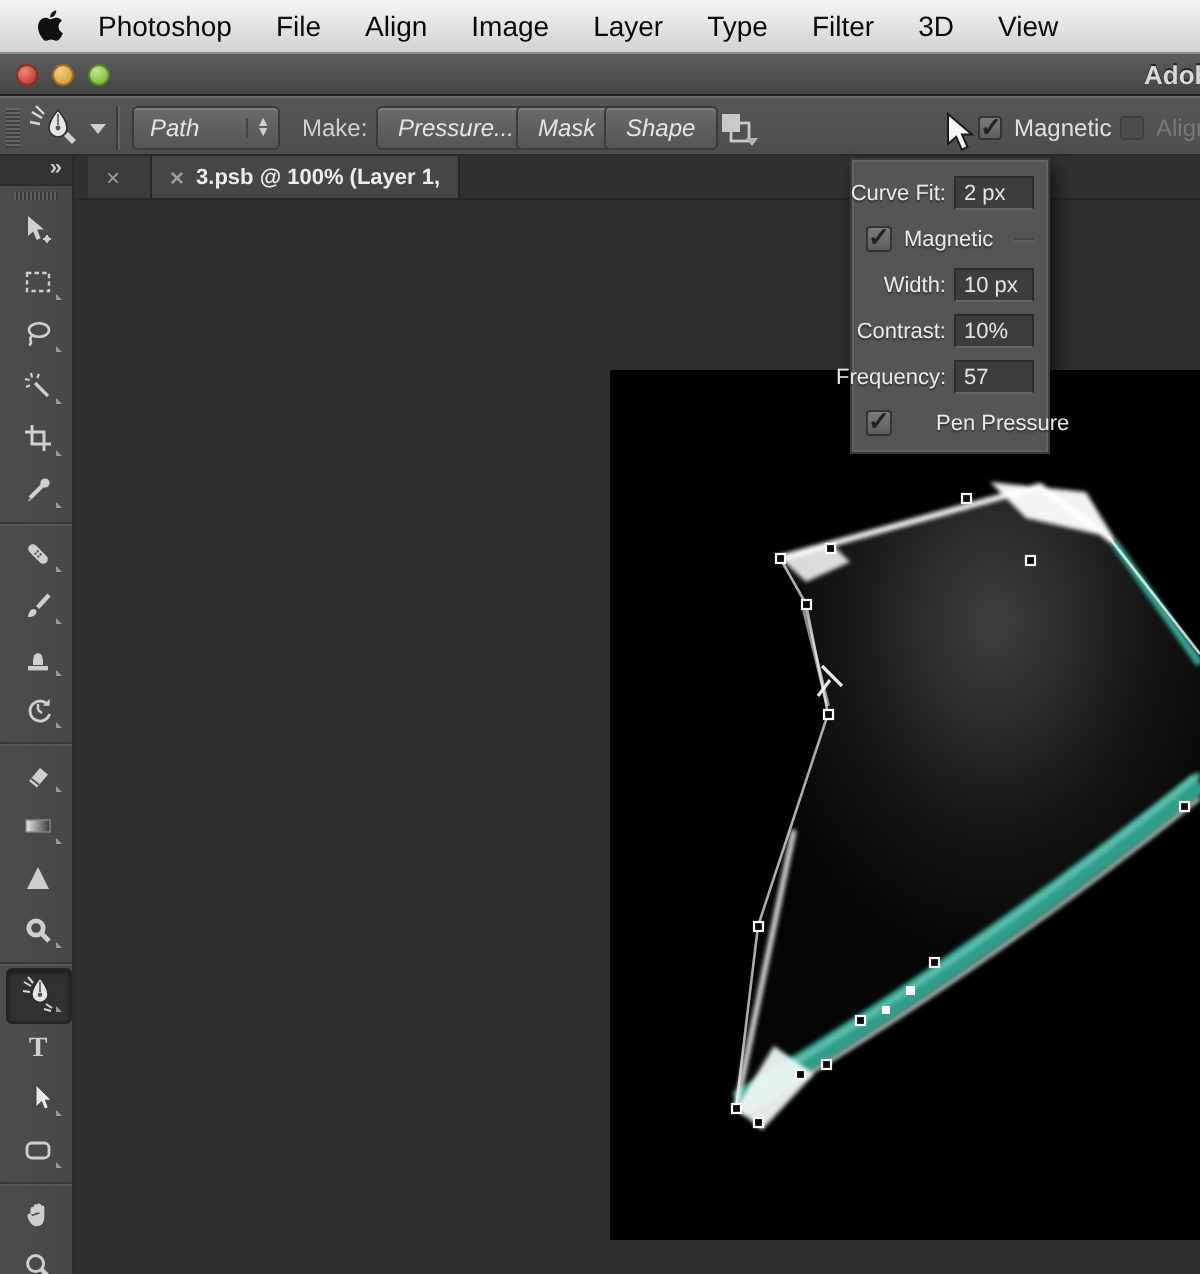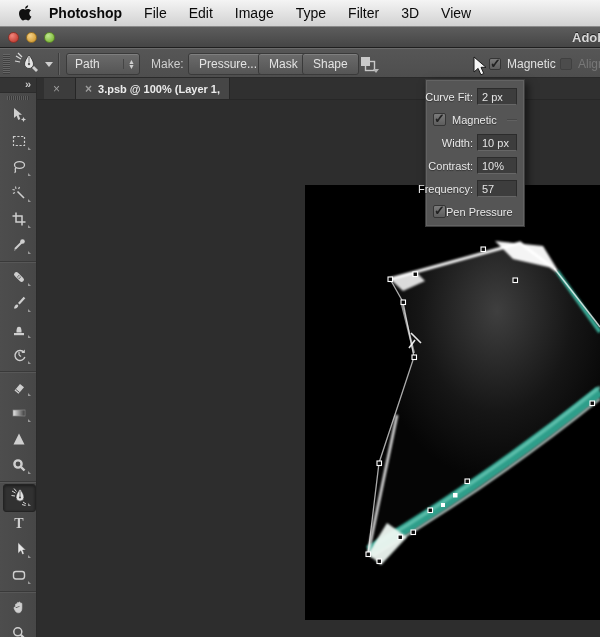--- a/index.html
+++ b/index.html
@@ -6,41 +6,41 @@
   html,body { width:600px; height:637px; overflow:hidden; background:#2d2d2d;
     font-family:"Liberation Sans", sans-serif; -webkit-font-smoothing:antialiased; }
   #stage { position:relative; width:600px; height:637px; }
 
   
   #menubar { position:absolute; left:0; top:0; width:600px; height:27px;
     background:linear-gradient(#f4f4f4,#d2d2d2); border-bottom:1px solid #8a8a8a;
     display:flex; align-items:center; padding-left:12px; color:#0a0a0a; font-size:14px; }
   #menubar .apple { width:26px; display:flex; justify-content:center; }
   #menubar .mitem { padding:0 11px; height:27px; display:flex; align-items:center; white-space:nowrap; }
-  #menubar .mitem.app { font-weight:bold; }
+  #menubar .mitem.app { font-weight:normal; }
 
   
   #titlebar { position:absolute; left:0; top:27px; width:600px; height:21px;
     background:linear-gradient(#5d5d5d,#454545); border-bottom:1px solid #1f1f1f; overflow:hidden; }
   .tl { position:absolute; top:5px; width:11px; height:11px; border-radius:50%; }
   .tl.red { left:8px;  background:radial-gradient(circle at 35% 30%, #f0867c, #c9473c 70%); border:1px solid #8e2f27; }
   .tl.yel { left:26px; background:radial-gradient(circle at 35% 30%, #f4d189, #d8a440 70%); border:1px solid #9a7122; }
   .tl.grn { left:44px; background:radial-gradient(circle at 35% 30%, #c0e791, #86bf43 70%); border:1px solid #5a8428; }
   #win-title { position:absolute; left:572px; top:3px; width:40px; white-space:nowrap;
     color:#d8d8d8; font-size:13px; font-weight:bold; text-shadow:0 -1px 0 #222; }
 
   
   #optionsbar { position:absolute; left:0; top:48px; width:600px; height:30px;
     background:linear-gradient(#565656,#4e4e4e); border-top:1px solid #6a6a6a; border-bottom:1px solid #2a2a2a; }
   #optionsbar .grip { position:absolute; left:3px; top:5px; width:7px; height:20px;
     background:repeating-linear-gradient(#666 0 1px, #3f3f3f 1px 2px); }
   .ob { position:absolute; top:4px; height:22px; display:flex; align-items:center; }
   .ps-btn { background:linear-gradient(#6b6b6b,#555); border:1px solid #3a3a3a; border-radius:3px;
     box-shadow:inset 0 1px 0 rgba(255,255,255,.14); color:#e3e3e3; font-size:12px; height:22px;
-    display:flex; align-items:center; justify-content:center; padding:0 10px; white-space:nowrap; }
+    display:flex; align-items:center; justify-content:center; padding:0 10px; white-space:nowrap;font-style:italic; }
   .ob-label { color:#cfcfcf; font-size:12px; }
   .ob-sep { position:absolute; top:4px; width:1px; height:22px; background:#3c3c3c; box-shadow:1px 0 0 #646464; }
   #path-select { justify-content:space-between; padding:0 4px 0 8px; }
   #path-select .stepper { display:flex; flex-direction:column; line-height:5px; font-size:7px;
     color:#d0d0d0; border-left:1px solid #454545; padding-left:4px; margin-left:8px; }
   .icon-btn { width:24px; height:22px; display:flex; align-items:center; justify-content:center; position:relative; }
   .icon-btn .subarrow { position:absolute; right:1px; bottom:2px; width:0; height:0;
     border-left:3px solid transparent; border-right:3px solid transparent; border-top:4px solid #c9c9c9; }
   #gear-btn { background:#393939; border:1px solid #282828; border-radius:3px;
     box-shadow:inset 0 1px 3px rgba(0,0,0,.5); }
@@ -107,22 +107,23 @@
 
   <div id="menubar">
     <span class="apple">
       <svg width="14" height="16" viewBox="0 0 14 16">
           <path fill="#111" d="M9.3 2.6c.5-.6.9-1.5.8-2.4-.8.1-1.7.6-2.2 1.2-.5.6-.9 1.5-.8 2.3.9.1 1.7-.4 2.2-1.1zm2 5.8c0-2 1.6-2.9 1.7-3-.9-1.3-2.3-1.5-2.8-1.5-1.2-.1-2.3.7-2.9.7-.6 0-1.5-.7-2.5-.7-1.3 0-2.5.8-3.1 1.9-1.4 2.3-.4 5.8 1 7.7.6.9 1.4 2 2.4 1.9 1-.1 1.3-.6 2.5-.6s1.5.6 2.5.6 1.7-.9 2.3-1.8c.7-1 1-2 1-2.1-.1 0-2-.8-2.1-3.1z"></path>
         </svg>
     </span>
     <span id="menu-items" style="display:flex">
         <span class="mitem app">Photoshop</span>
         <span class="mitem">File</span>
-        <span class="mitem">Edit</span>
+        <span class="mitem">Align</span>
         <span class="mitem">Image</span>
+        <span class="mitem">Layer</span>
         <span class="mitem">Type</span>
         <span class="mitem">Filter</span>
         <span class="mitem">3D</span>
         <span class="mitem">View</span>
       </span>
   </div>
 
   <div id="titlebar">
     <span class="tl red"></span>
     <span class="tl yel"></span>
@@ -501,21 +502,21 @@
       <div class="prow">
         <span class="plabel">Contrast:</span>
         <input type="text" value="10%" style="">
       </div>
       <div class="prow">
         <span class="plabel">Frequency:</span>
         <input type="text" value="57" style="">
       </div>
       <div class="prow checkrow">
         <span class="chk checked"></span>
-        <span class="plabel" style="margin-left: 0;">Pen Pressure</span>
+        <span class="plabel" style="margin-left: 22px;">Pen Pressure</span>
       </div>
     </div>
 
   <div id="cursor">
     <svg width="15" height="21" viewBox="0 0 15 21">
       <path d="M1,1 L1,16 L5.1,12.4 L7.9,18.8 L10.8,17.5 L8,11.3 L13,11.3 Z" fill="#f5f5f5" stroke="#1a1a1a" stroke-width="1"></path>
     </svg>
   </div>
 
 </div>

